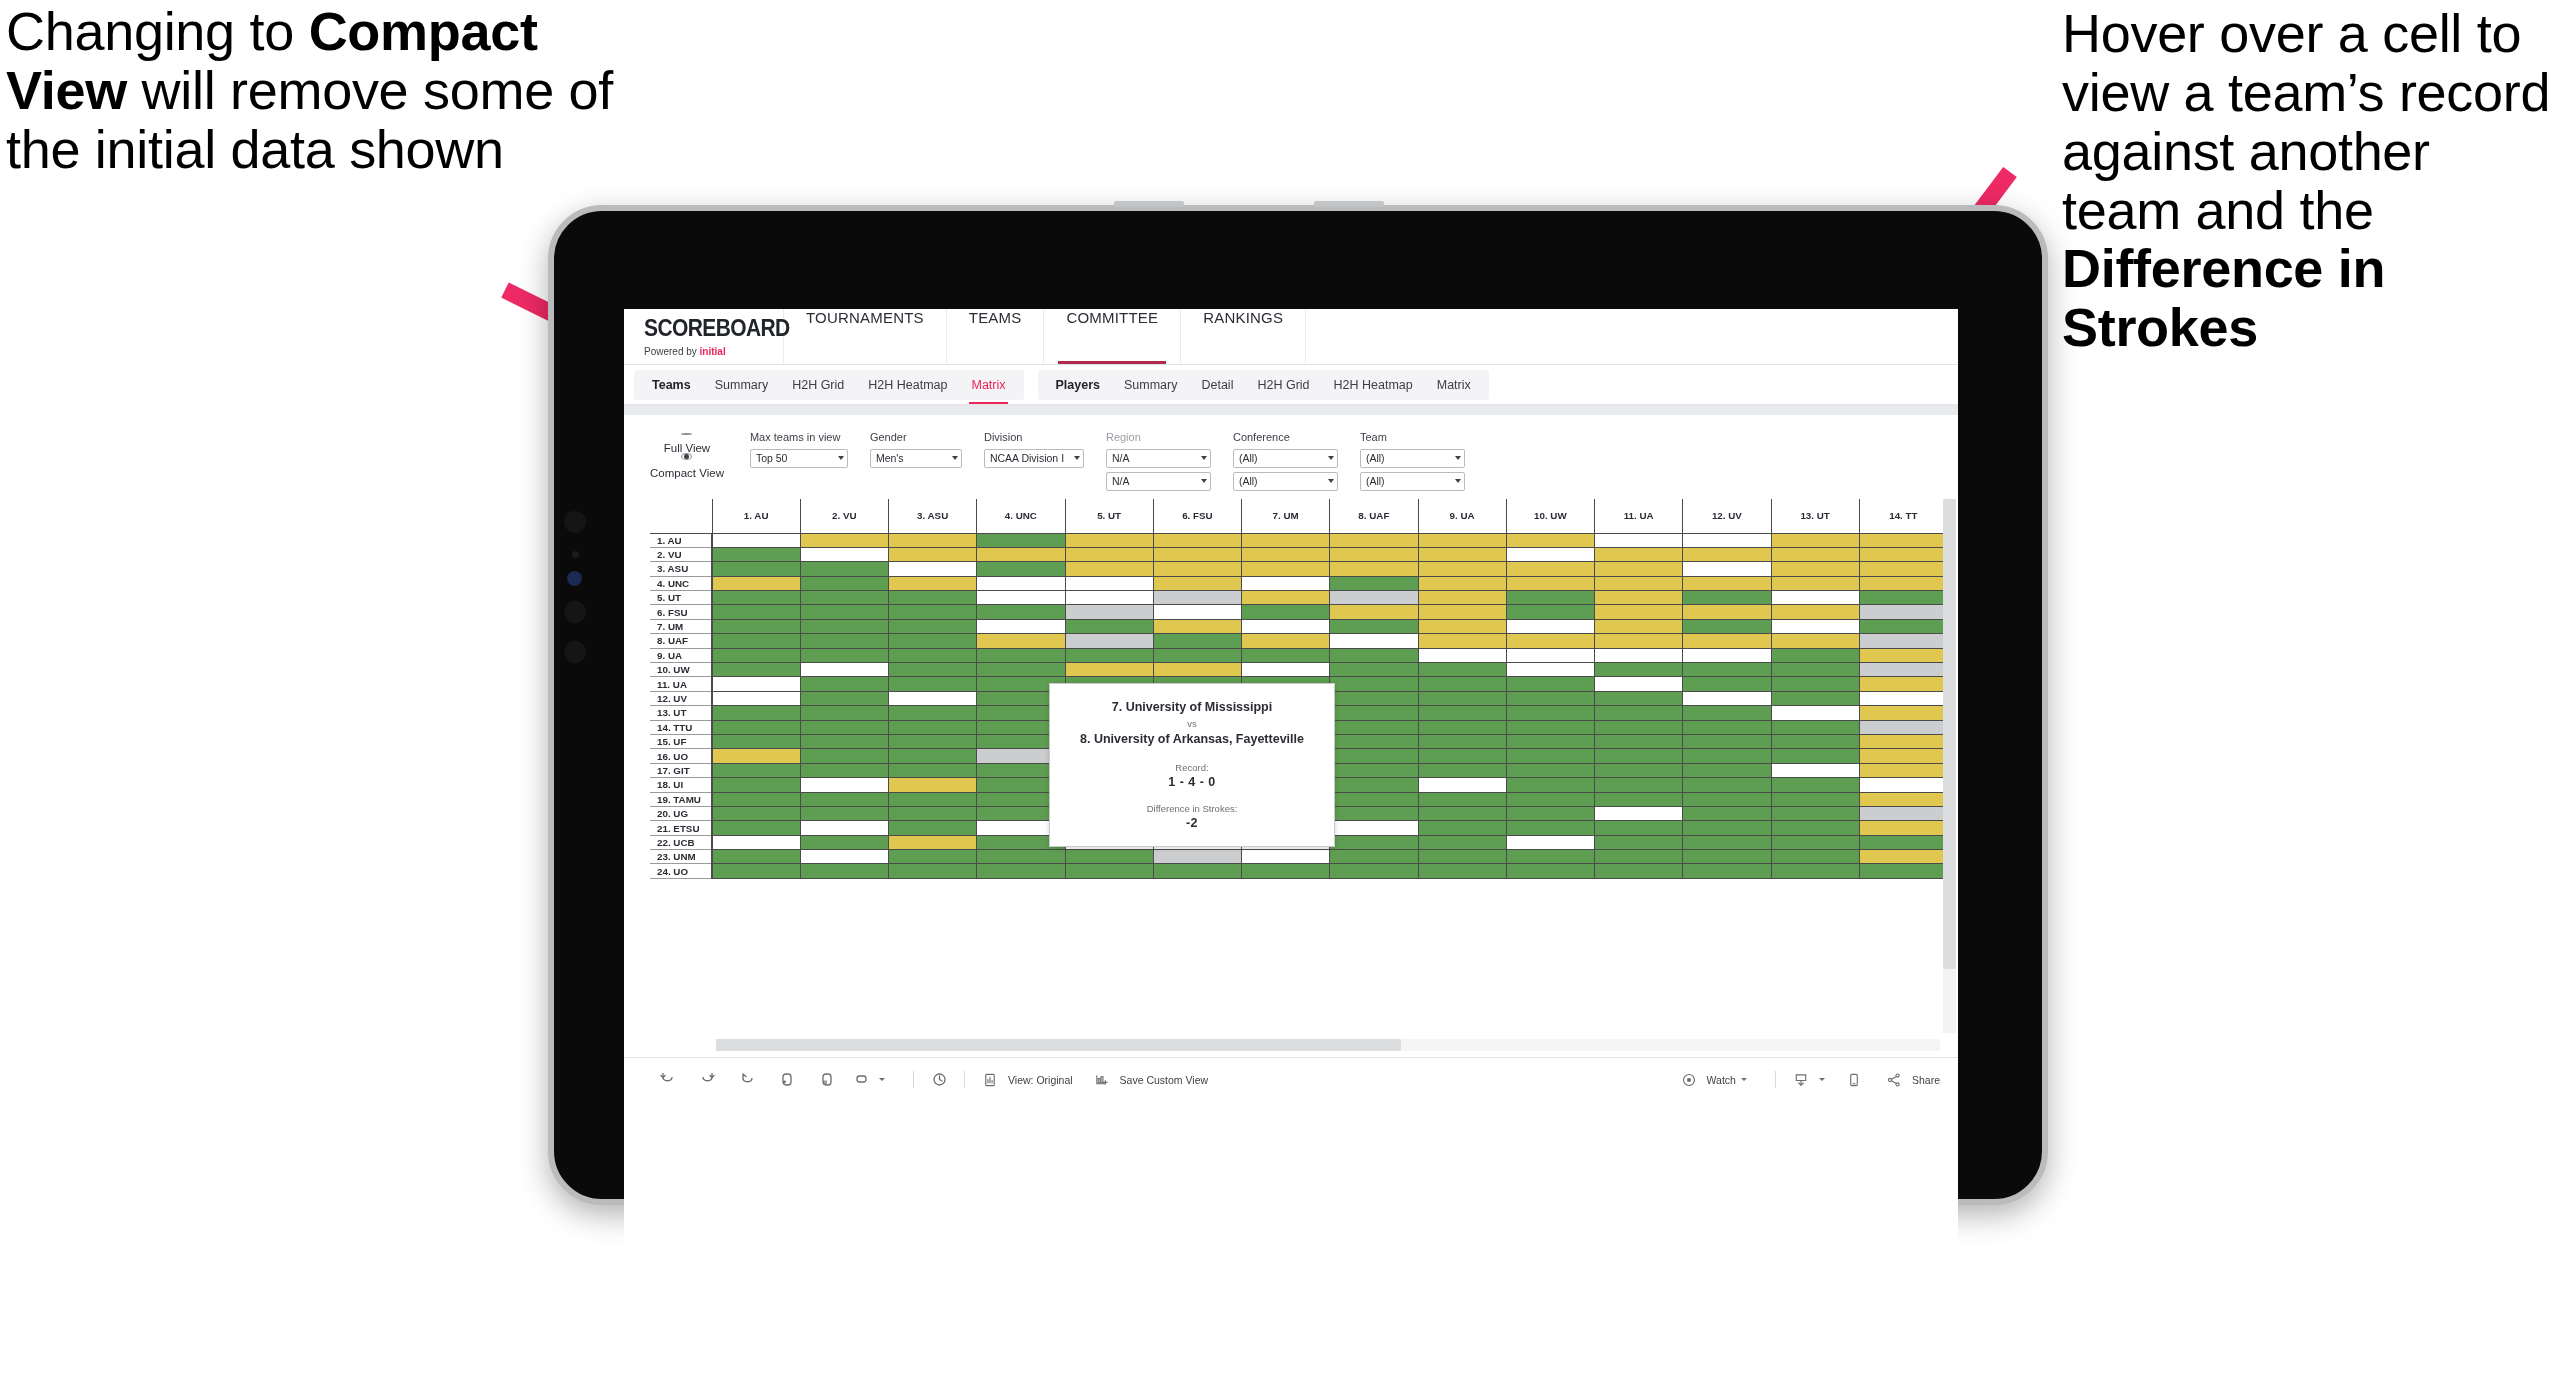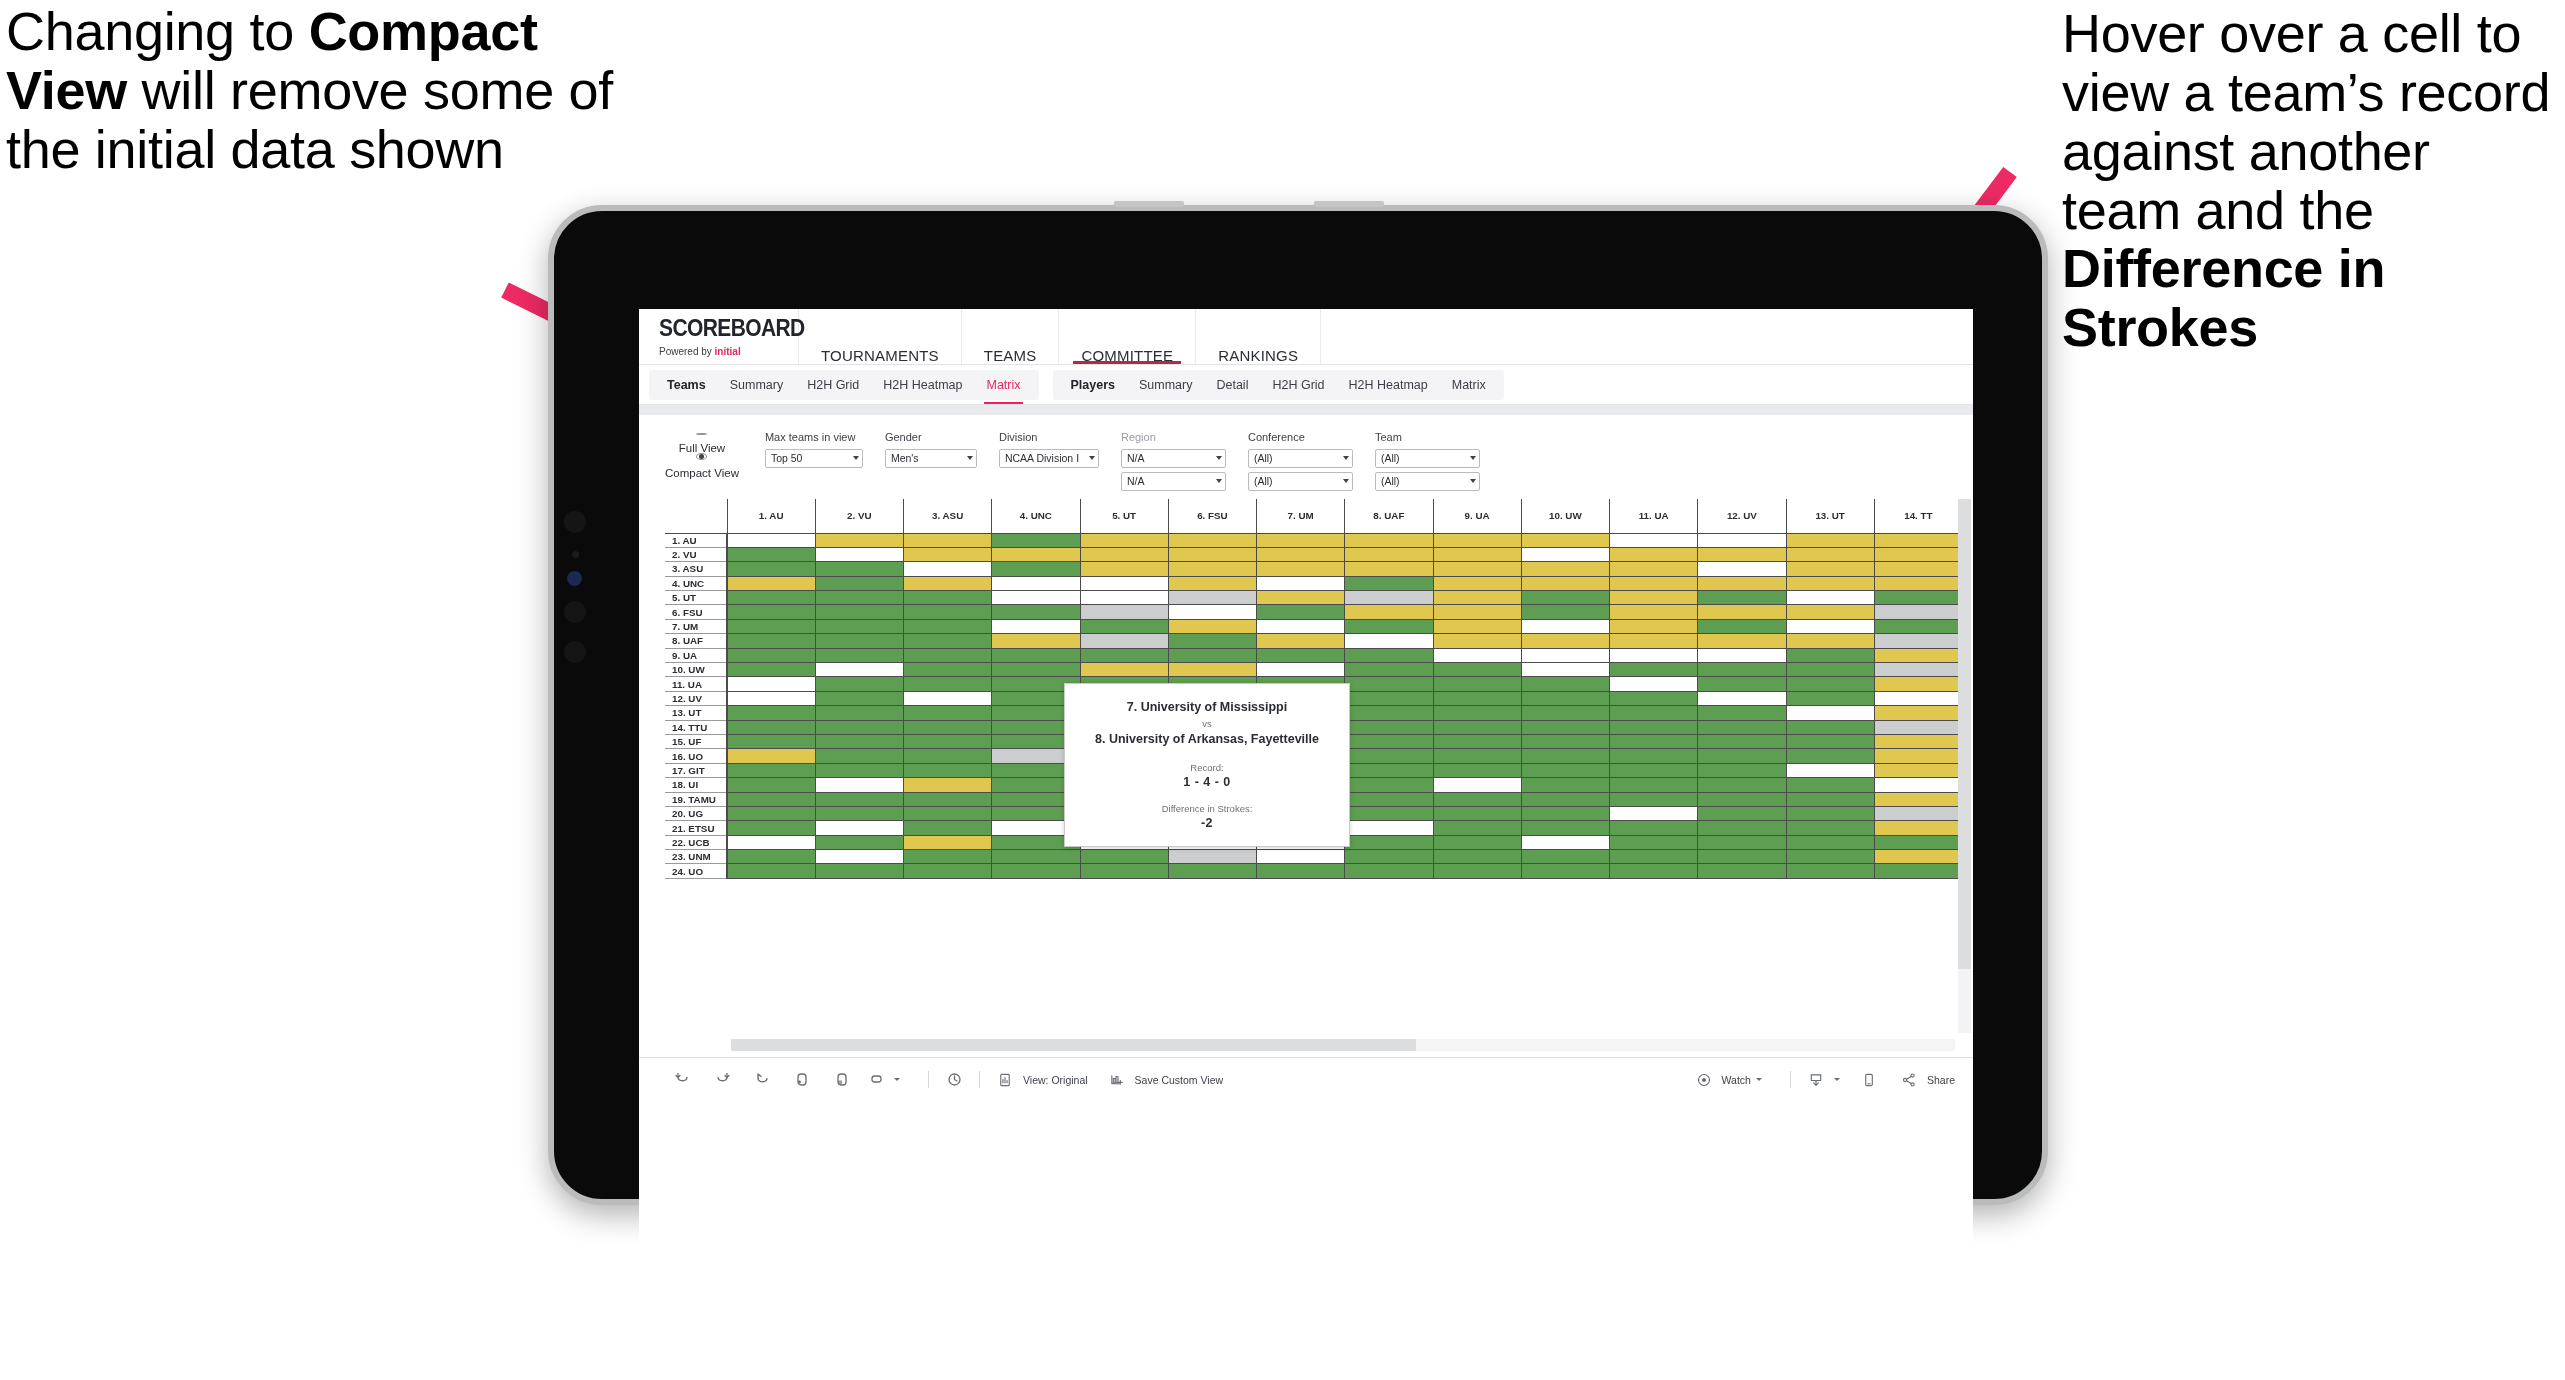--- a/index.html
+++ b/index.html
@@ -41,40 +41,40 @@
   #btn-top-2 { left: 760px; top: -10px; width: 70px; height: 6px; }
   .lens { position:absolute; background:#151515; border-radius:50%; }
   #lens-a { left: 10px; top: 300px; width: 22px; height: 22px; }
   #lens-dot { left: 18px; top: 340px; width: 7px; height: 7px; background:#1c1c1c; }
   #lens-b { left: 13px; top: 360px; width: 15px; height: 15px; background:#1b2a52; }
   #lens-c { left: 10px; top: 390px; width: 22px; height: 22px; }
   #lens-d { left: 10px; top: 430px; width: 22px; height: 22px; }
 
   
   #screen {
-    position: absolute; left: 85px; top: 98px;
+    position: absolute; left: 70px; top: 98px;
     width: 1334px; height: 973px;
     background: #ffffff;
     overflow: hidden;
   }
 
   
   #topnav {
     height: 56px; background:#fff; display:flex; align-items:stretch;
     border-bottom: 1px solid #e2e2e4;
   }
   #brand { width: 160px; display:flex; flex-direction:column; justify-content:center;
            padding-left: 20px; border-right:1px solid #ececee; }
   #brand .logo { font-size: 21px; font-weight: 800; letter-spacing: -0.6px;
                  color:#22242b; font-family:"Liberation Sans", sans-serif;
                  transform: scaleY(1.18); transform-origin: left center; }
   #brand .sub { font-size: 10px; color:#3a3d45; margin-top: 6px; }
   #brand .sub .clippd { color:#e8265a; font-weight:700; }
   .topnav-item {
-    display:flex; align-items:flex-end; padding: 0 22px;
+    display:flex; align-items:flex-start; padding: 0 22px;
     font-size: 15px; color:#2b2d34; letter-spacing:.2px;
     border-right:1px solid #ececee; position:relative; cursor:pointer;
   }
   .topnav-item.active::after {
     content:""; position:absolute; left:14px; right:14px; bottom:0; height:3px; background:#b02a4a;
   }
   #topnav-spacer { flex:1; }
 
   
   #subnav { height: 40px; background:#fff; display:flex; align-items:center;

